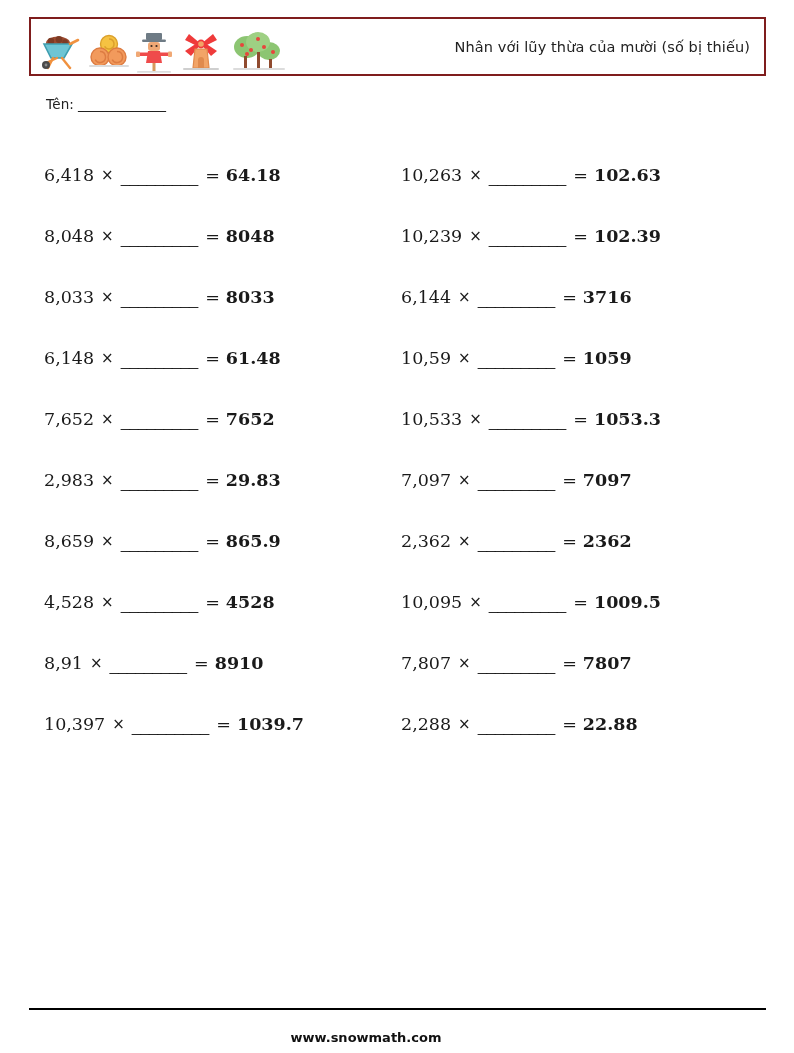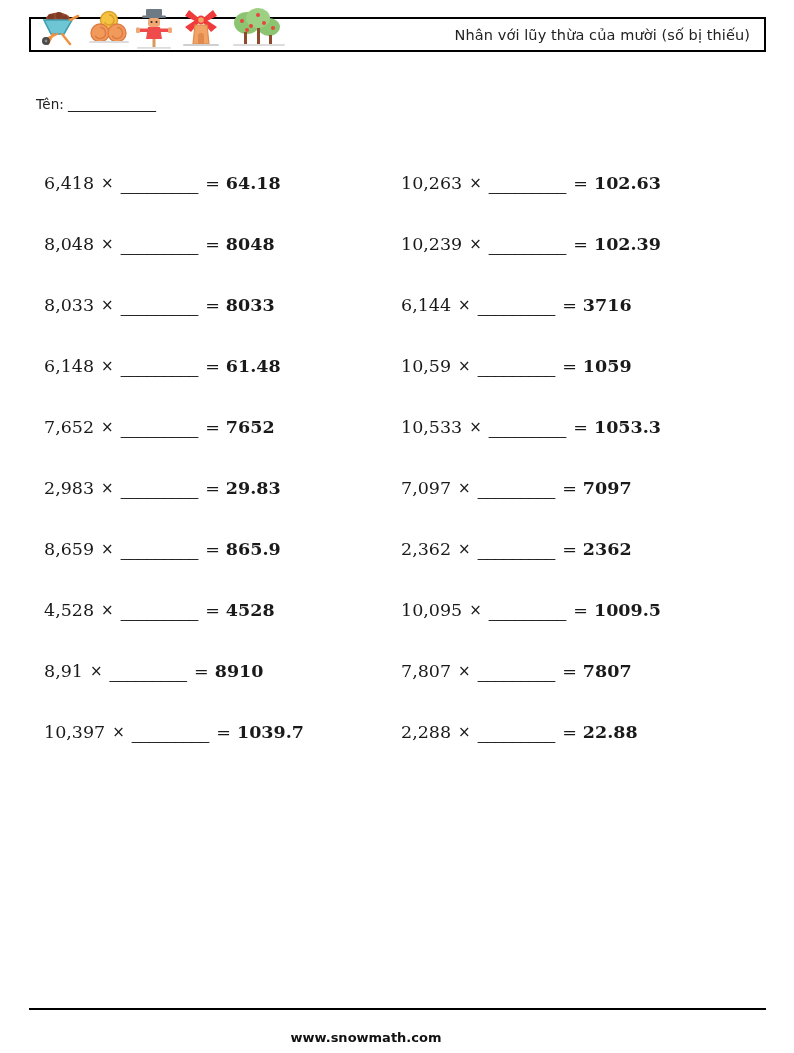--- a/index.html
+++ b/index.html
@@ -15,22 +15,22 @@
     color: #1a1a1a;
     overflow: hidden;
   }
 
   
   .header-box {
     position: absolute;
     left: 29px;
     top: 17px;
     width: 737px;
-    height: 35px;
-    border: 2px solid #000000;
+    height: 59px;
+    border: 2px solid #7f1d1d;
     box-sizing: border-box;
     display: flex;
     align-items: center;
   }
   .icon-strip {
     display: flex;
     align-items: flex-end;
     gap: 4px;
     padding-left: 6px;
     height: 100%;
@@ -45,21 +45,21 @@
     font-family: "DejaVu Sans", sans-serif;
     font-size: 14.5px;
     color: #222222;
     white-space: nowrap;
     letter-spacing: 0.1px;
   }
 
   
   .meta-row {
     position: absolute;
-    left: 36px;
+    left: 46px;
     top: 96px;
     width: 730px;
     height: 22px;
     font-size: 13.5px;
     color: #222222;
   }
   .meta-name {
     position: absolute;
     left: 0;
     top: 0;
@@ -76,21 +76,21 @@
 
   
   .problems {
     position: absolute;
     left: 0;
     top: 140px;
     width: 794px;
   }
   .col {
     position: absolute;
-    top: 12px;
+    top: 4px;
   }
   .col-left  { left: 44px;  width: 350px; }
   .col-right { left: 401px; width: 360px; }
 
   .problem {
     height: 61px;
     display: flex;
     align-items: center;
     font-family: "DejaVu Serif", serif;
     font-size: 17.5px;

